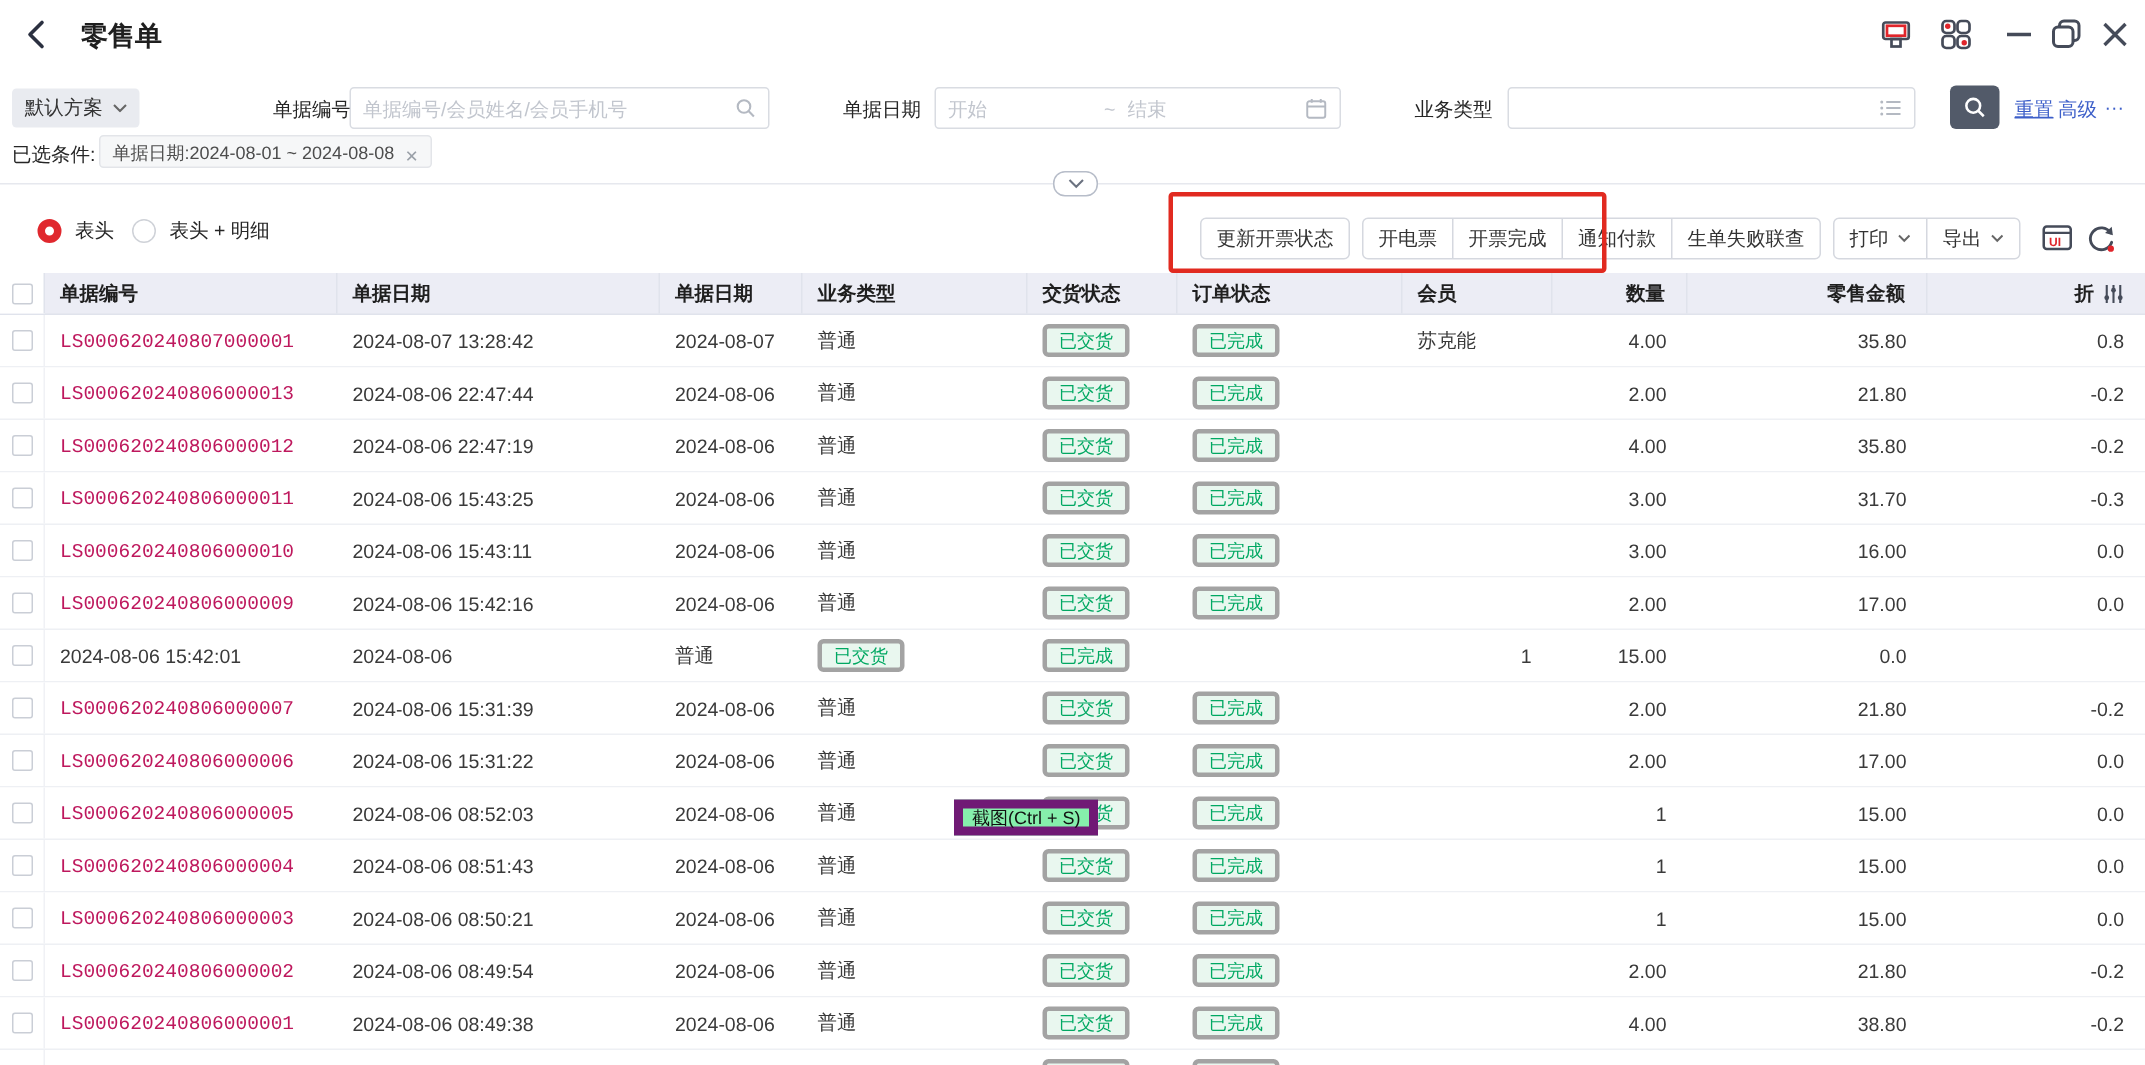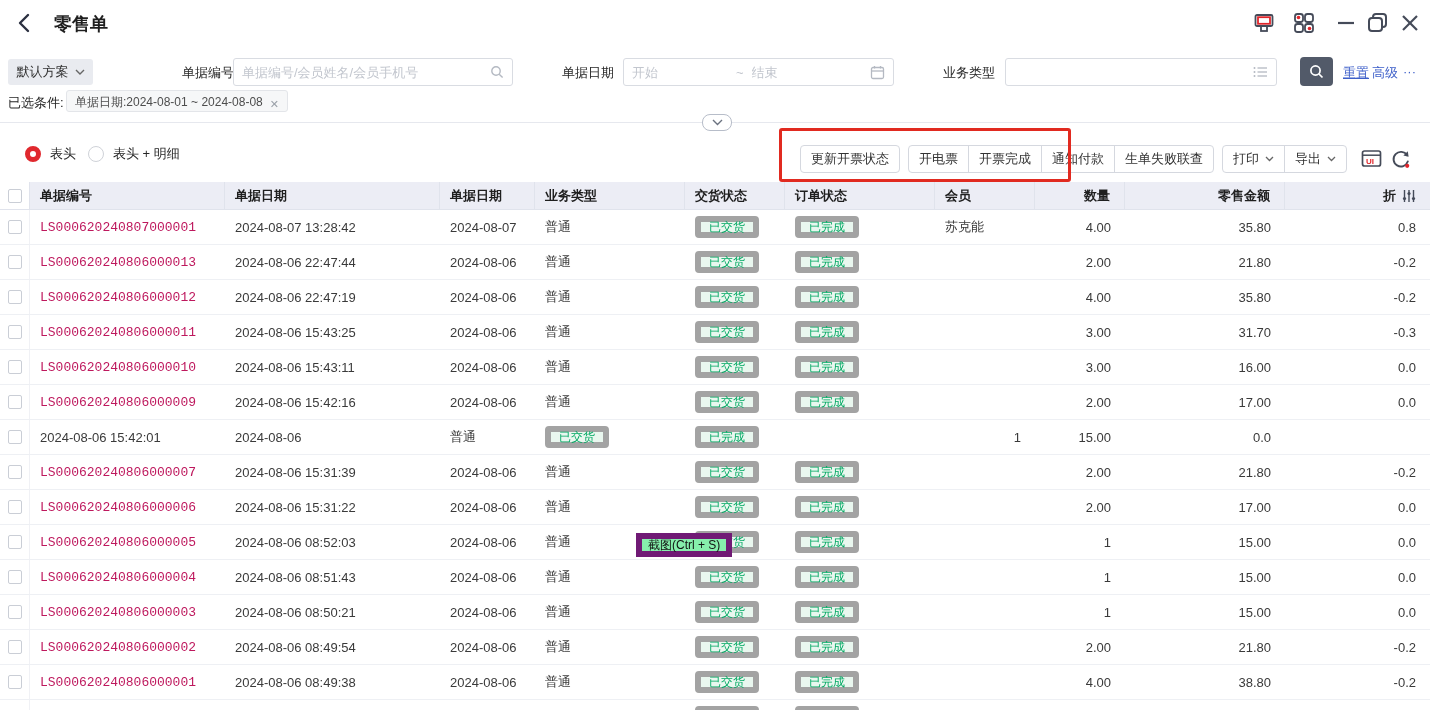--- a/index.html
+++ b/index.html
@@ -63,21 +63,21 @@
   .thead .tcell { font-weight:700; font-size:13px; color:#1f1f1f; border-right:1px solid #e0e3ec; }
   .thead .tcell:last-child { border-right:none; }
   .thead .col-check { background:#fff; border-right:1px solid #e0e3ec; }
   .tcell { display:flex; align-items:center; padding:0 10px; font-size:13px; color:#3a3a3a; overflow:hidden; white-space:nowrap; }
   .tcell.num { justify-content:flex-end; padding-right:14px; }
   .col-check { justify-content:center; padding:0; }
   .tbody .trow { height:35px; background:#fff; border-bottom:1px solid #eef0f4; }
   .tbody .col-check { border-right:1px solid #f0f1f5; }
   .checkbox { width:14px; height:14px; border:1px solid #caced6; border-radius:2px; background:#fff; cursor:pointer; }
   .link { color:#be185d; text-decoration:none; cursor:pointer;font-family:Liberation Mono, monospace; }
-  .badge { display:inline-flex; align-items:center; height:22px; padding:0 8px; background:#e9f7ef; border:6px solid #a3a3a3;
+  .badge { display:inline-flex; align-items:center; height:22px; padding:0 8px; background:#e9f7ef; border:3px solid #a3a3a3;
     border-radius:4px; color:#00a862; font-size:12px; }
   .hdr-sort { display:inline-flex; margin-left:6px; }
 
   
   .snip-tooltip { position:absolute; left:636px; top:533px; height:24px; padding:0 6px; background:#86efac; border:6px solid #701a75;
     font-size:12px; color:#111; display:flex; align-items:center; z-index:70; }
 </style>
 </head>
 <body>
 

